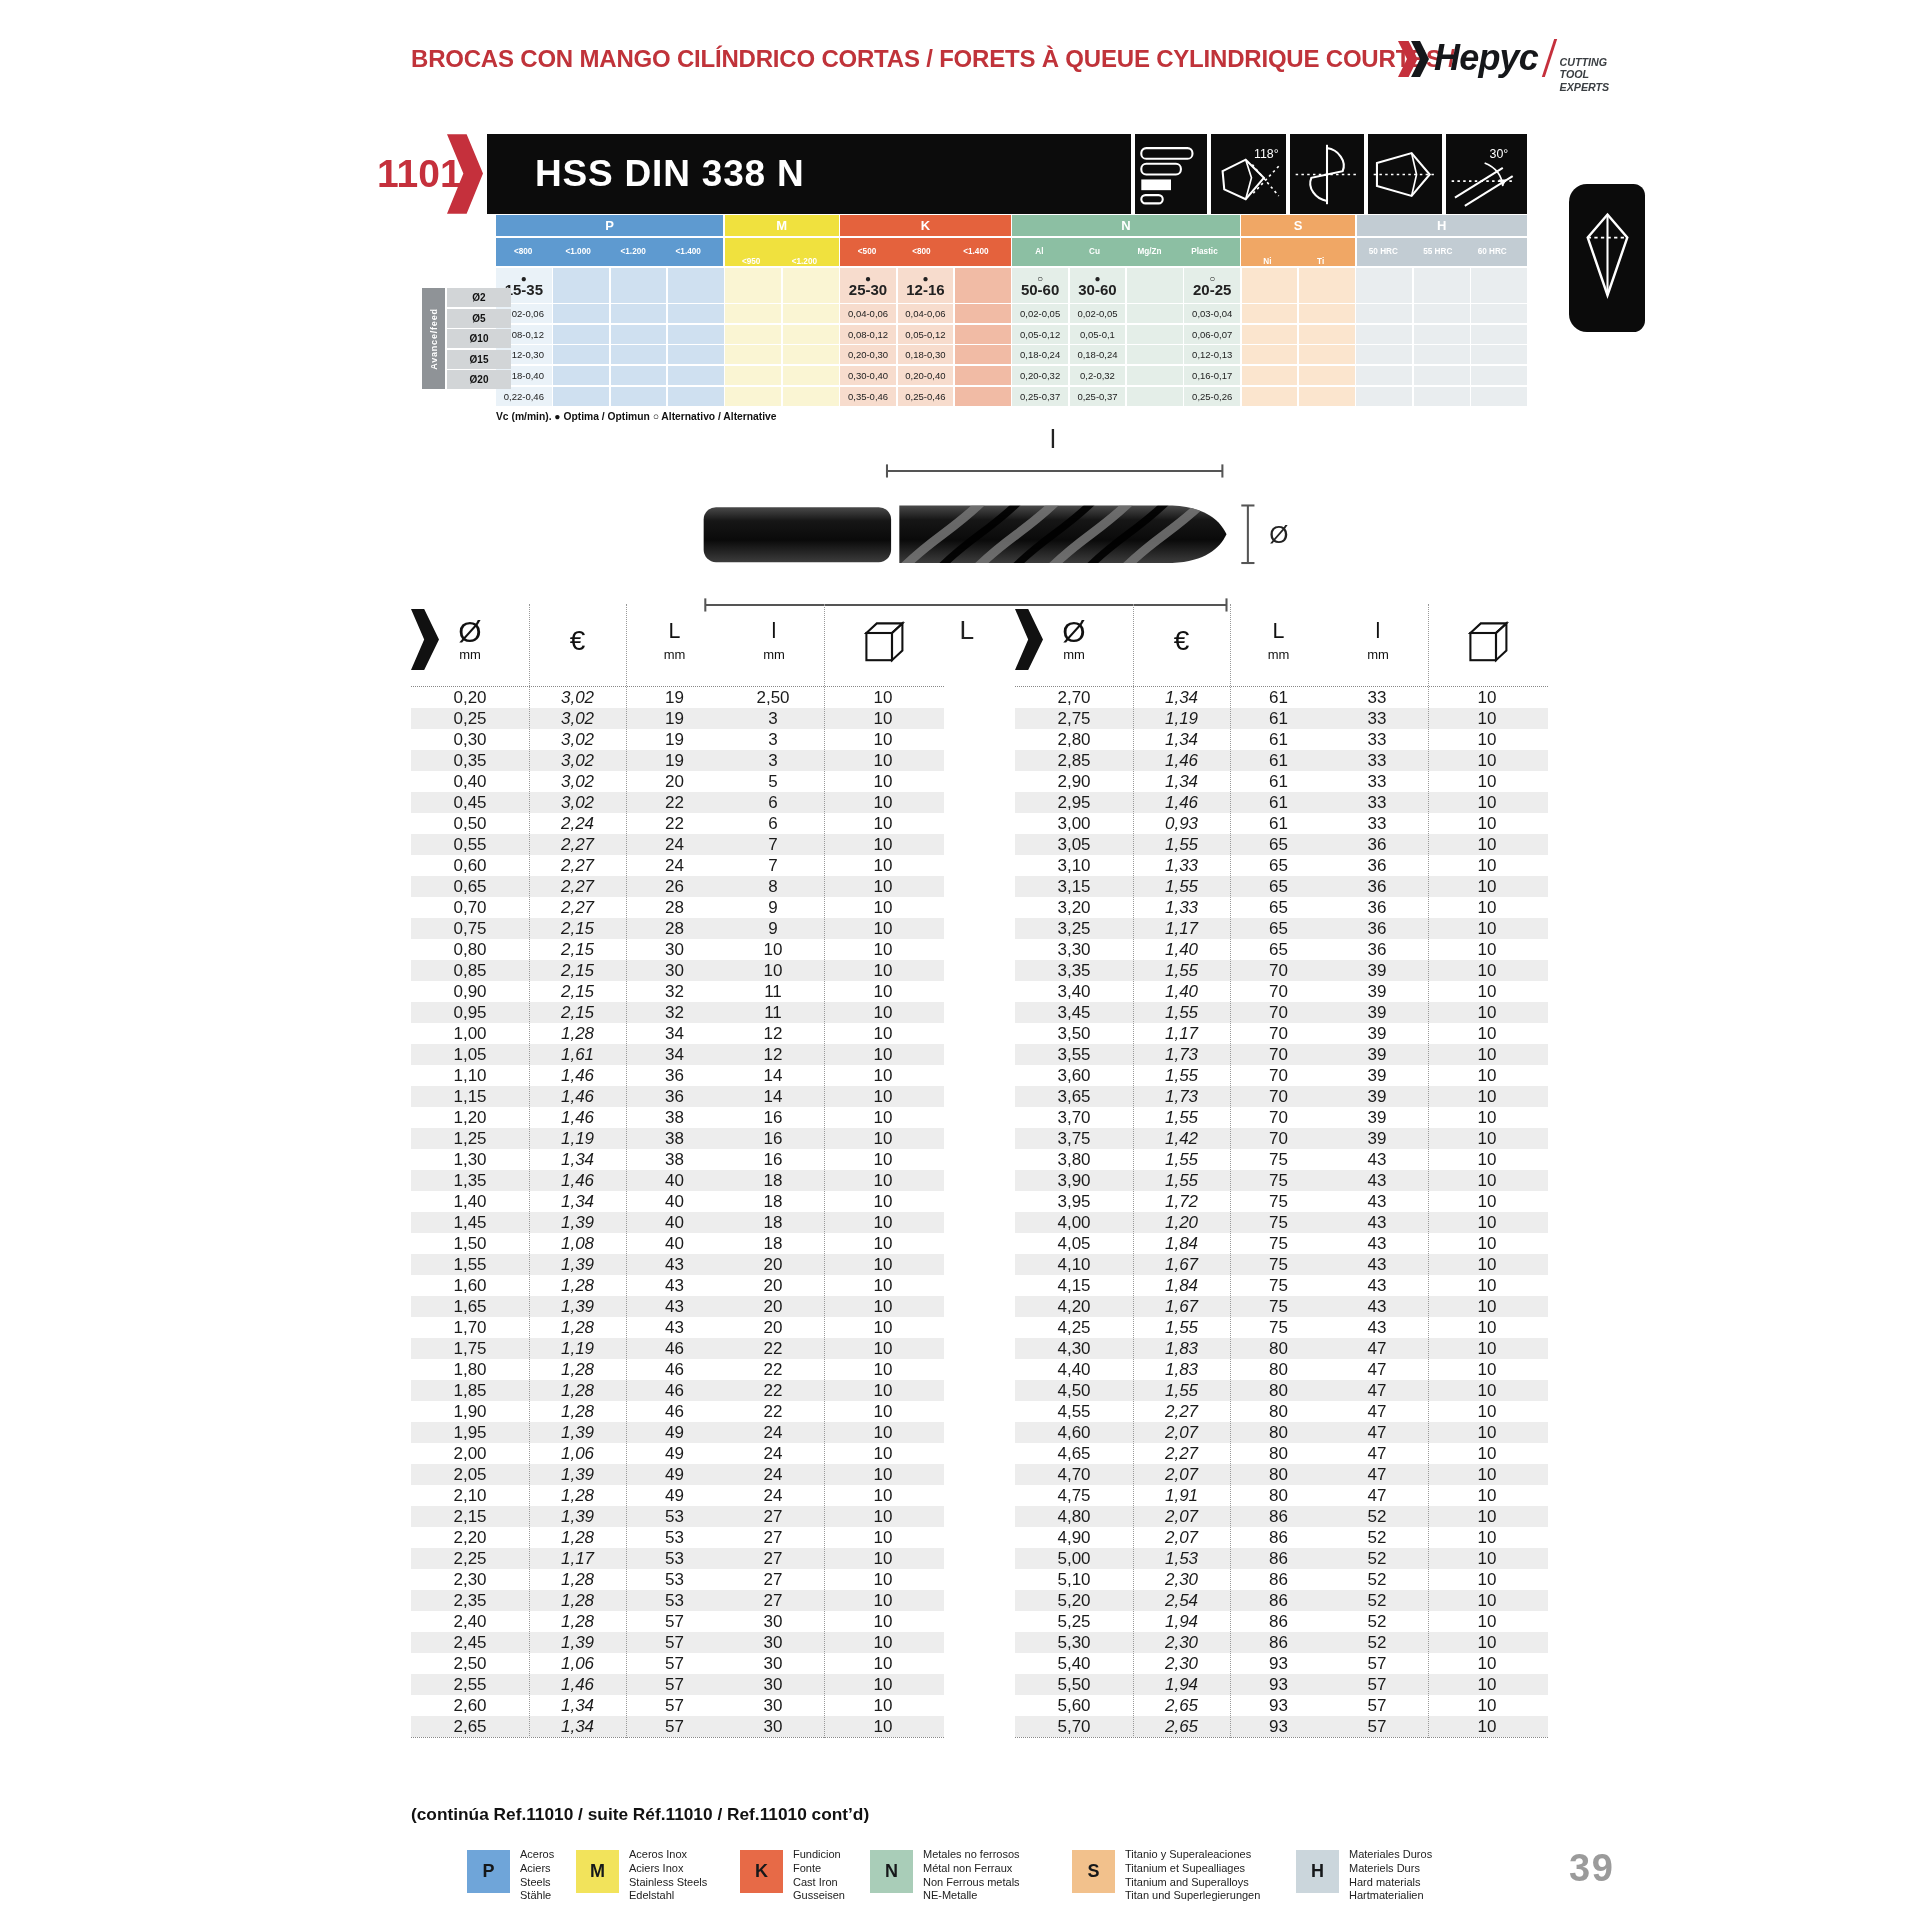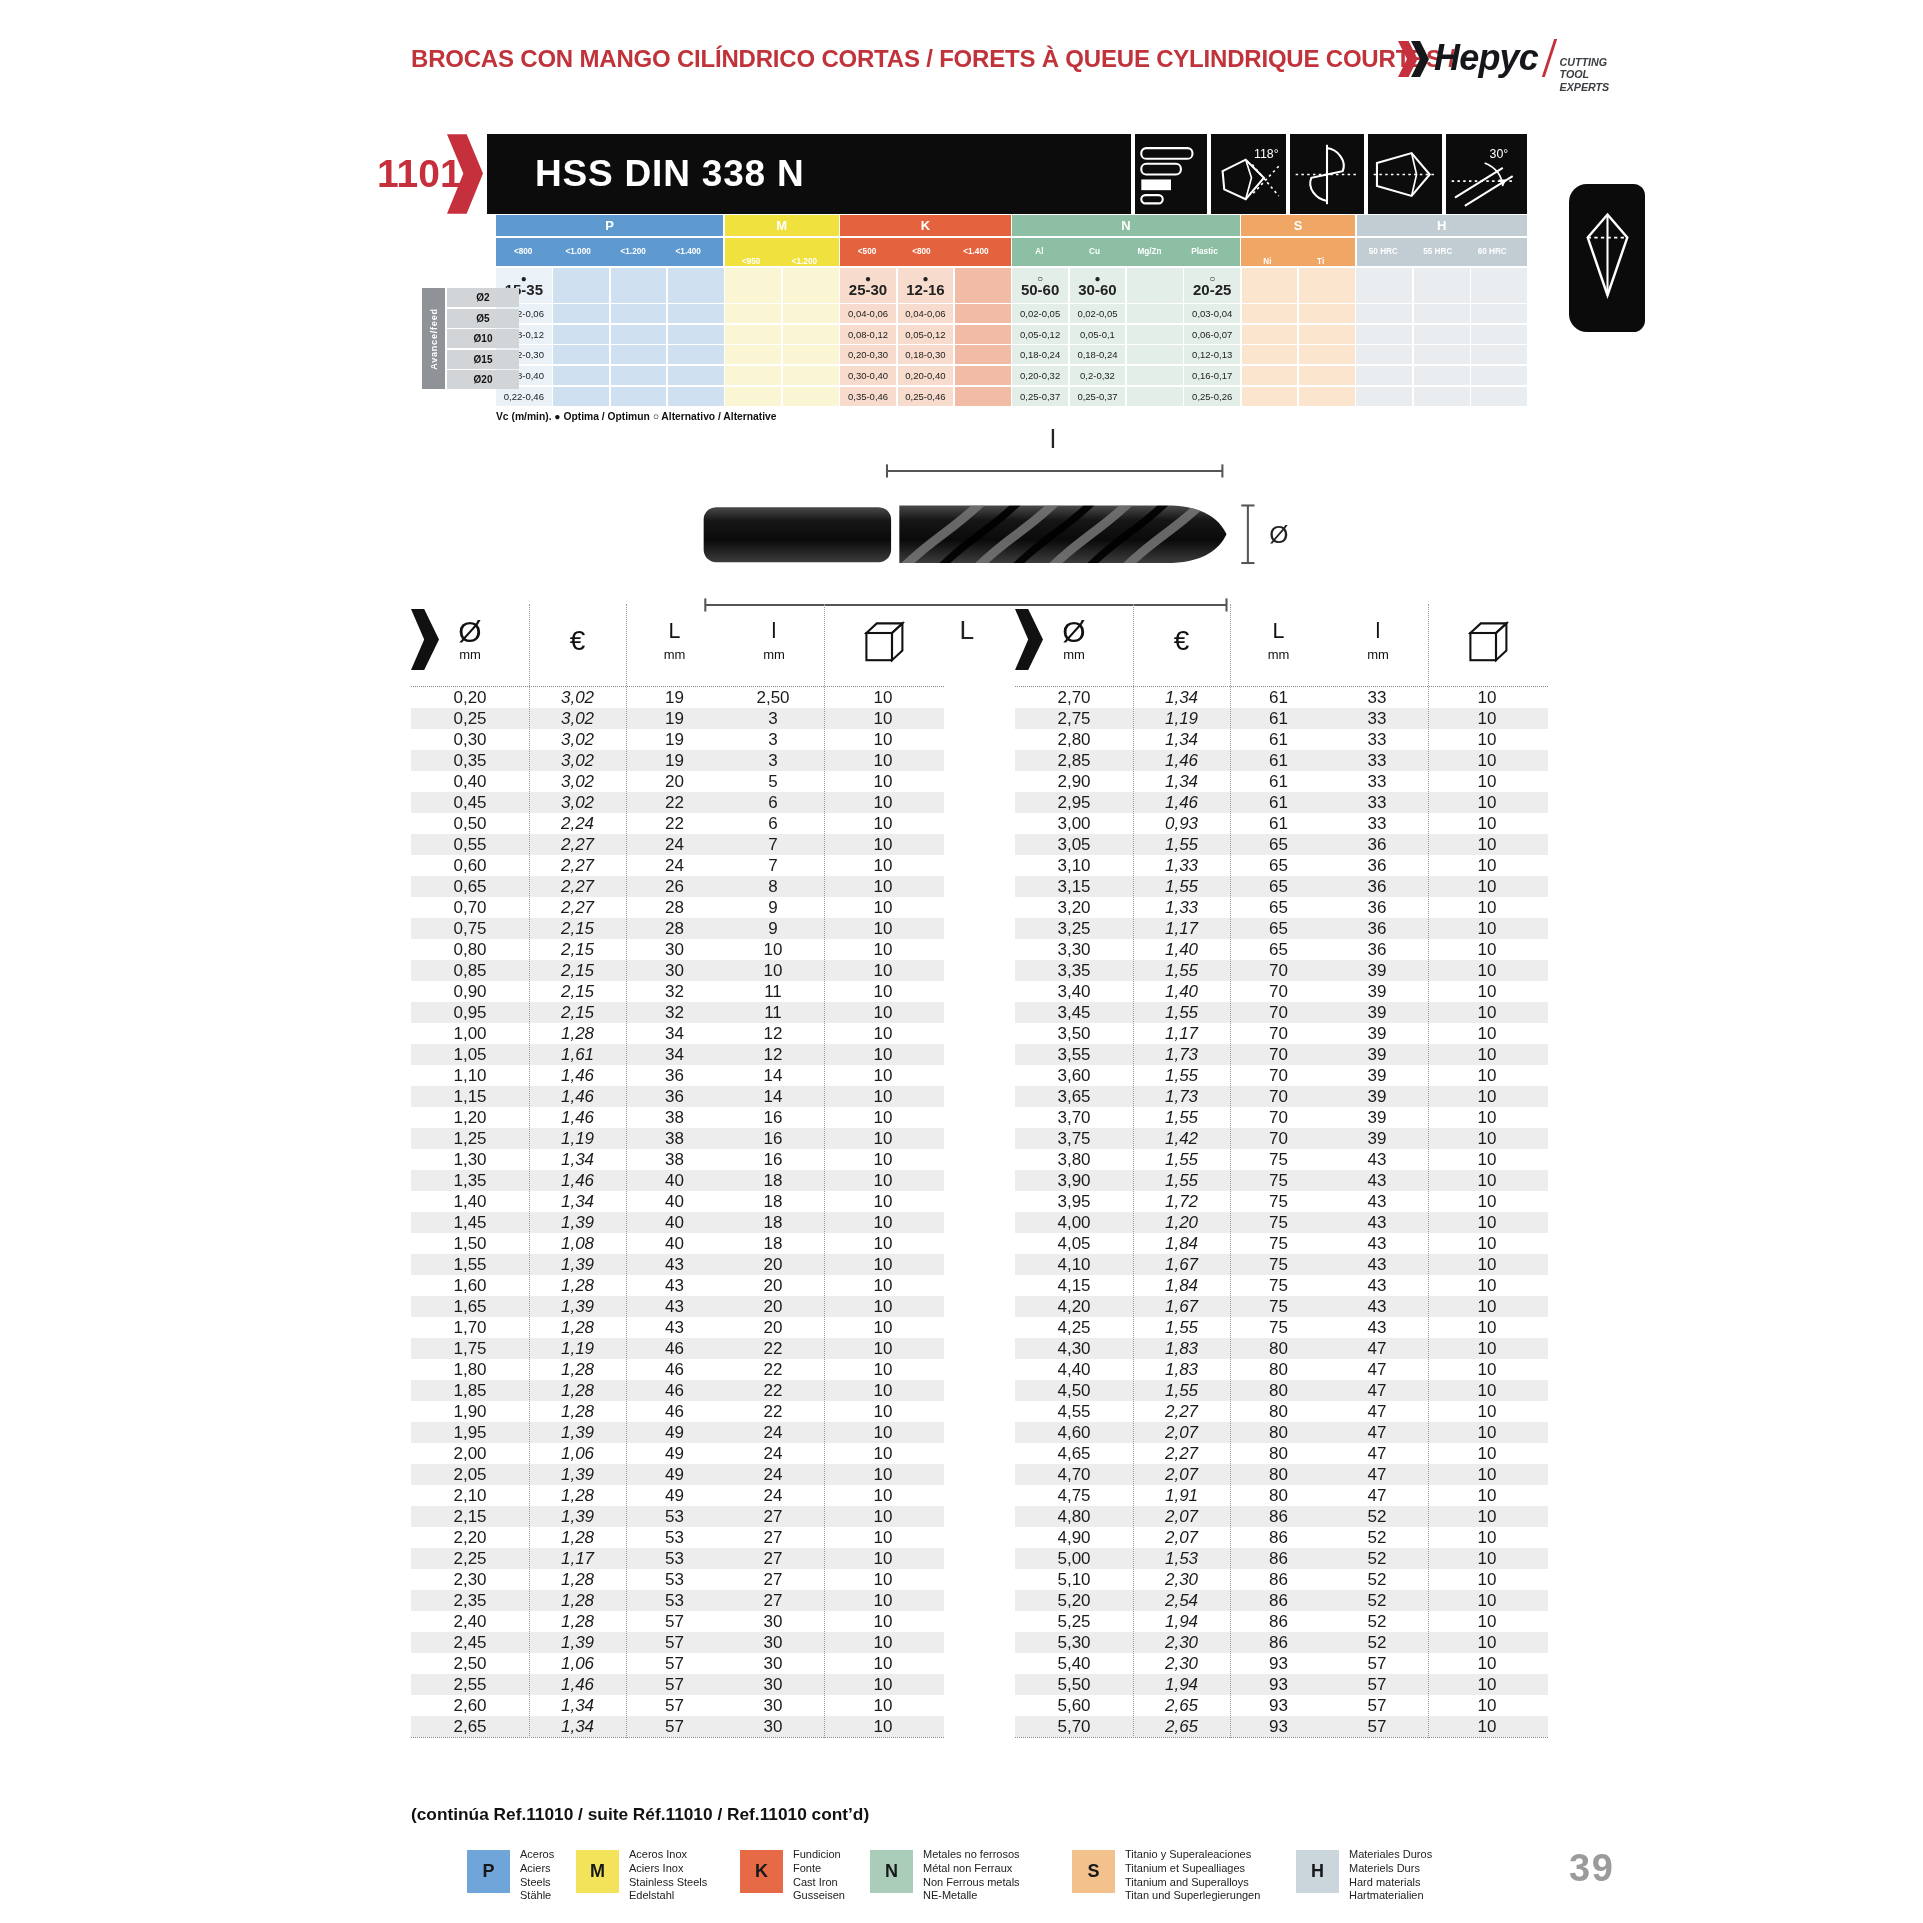--- a/index.html
+++ b/index.html
@@ -48,21 +48,21 @@
   .mrow .mcell:nth-child(1){background:#eaf2f8;}
   .mrow .mcell:nth-child(2),.mrow .mcell:nth-child(3),.mrow .mcell:nth-child(4){background:#cfe0f0;}
   .mrow .mcell:nth-child(5),.mrow .mcell:nth-child(6){background:#faf5d3;}
   .mrow .mcell:nth-child(7),.mrow .mcell:nth-child(8){background:#f7dccd;}
   .mrow .mcell:nth-child(9){background:#f1bba5;}
   .mrow .mcell:nth-child(10),.mrow .mcell:nth-child(11),.mrow .mcell:nth-child(12),.mrow .mcell:nth-child(13){background:#e4eee8;}
   .mrow .mcell:nth-child(14),.mrow .mcell:nth-child(15){background:#fbe5ce;}
   .mrow .mcell:nth-child(16),.mrow .mcell:nth-child(17),.mrow .mcell:nth-child(18){background:#e9edef;}
   .feed-rot{left:-74px;top:73px;width:23px;height:101px;background:#8f9397;display:flex;align-items:center;justify-content:center;}
   .feed-rot span{transform:rotate(-90deg);white-space:nowrap;color:#fff;font-size:9px;font-weight:bold;letter-spacing:0.8px;}
-  .feed-labels{left:-49px;top:73px;width:72px;}
+  .feed-labels{left:-49px;top:73px;width:64px;}
   .flabel{height:19px;margin-bottom:1.6px;background:#d2d5d7;display:flex;align-items:center;justify-content:center;font-weight:bold;font-size:10px;color:#111;}
   .mt-note{margin-top:5.8px;font-size:10.3px;font-weight:bold;color:#111;}
 
   
   .drill{left:679px;top:405px;}
 
   
   .dtable{top:604px;width:533px;}
   .dt-left{left:411px;} .dt-right{left:1015px;}
   .dt-head{position:relative;height:82px;border-bottom:1.6px dotted #888;}

